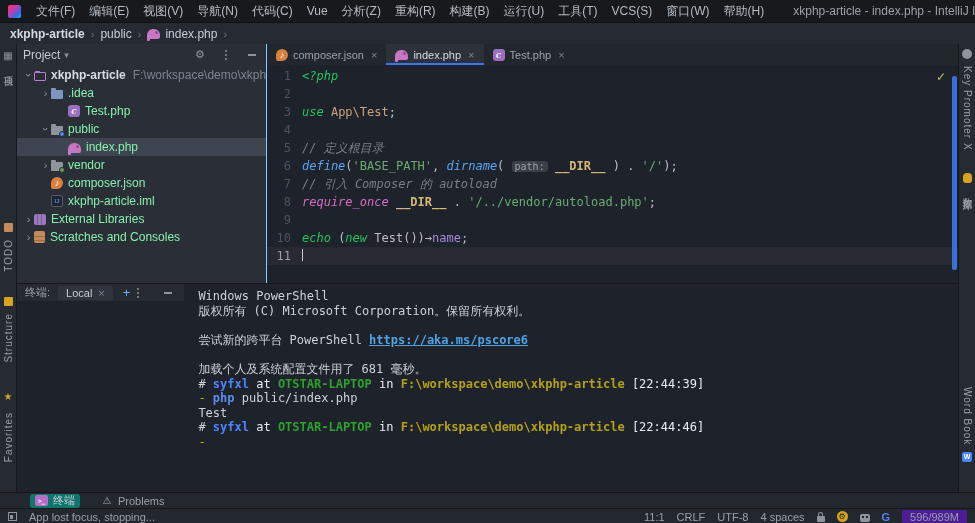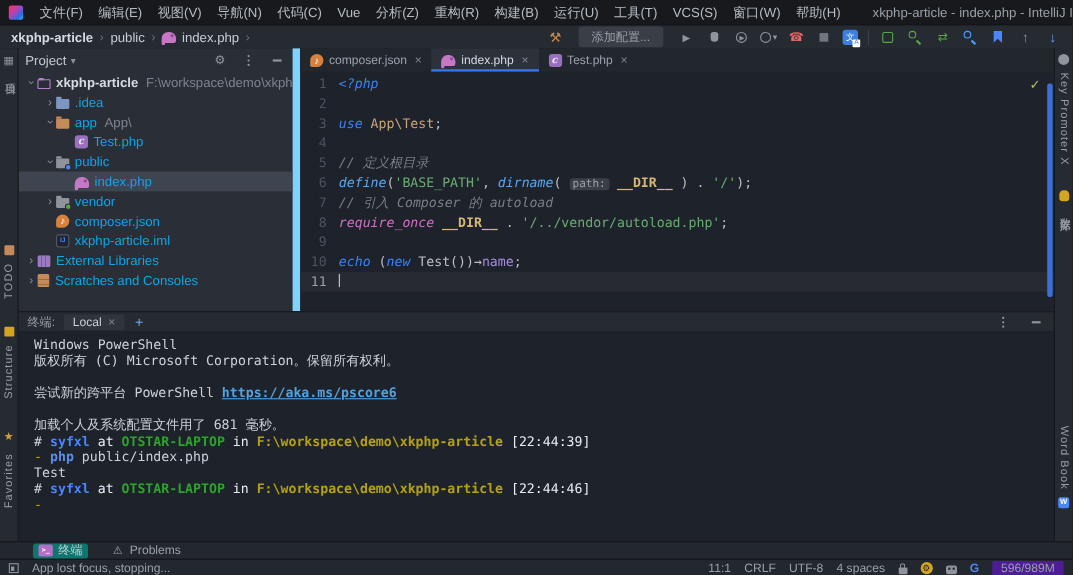--- a/index.html
+++ b/index.html
@@ -33,67 +33,67 @@
           align-items:center;flex:none;font-size:10px;color:#9aa0a8}
   .stripe-l{border-right:1px solid #15171b}
   .stripe-r{border-left:1px solid #15171b;width:16px}
   .vtext{writing-mode:vertical-rl;letter-spacing:1px;margin:4px 0}
   .vtext.flip{transform:rotate(180deg)}
   .stripe-group{display:flex;flex-direction:column;align-items:center;gap:3px}
   .center-col{flex:1;display:flex;flex-direction:column;min-width:0}
   .main{height:239px;display:flex;flex:none;min-width:0}
 
   
-  .project{width:249px;background:#2a2e36;border-right:7px solid #7dd3fc;flex:none;
+  .project{width:249px;background:#2a2e36;border-right:1px solid #7dd3fc;flex:none;
            display:flex;flex-direction:column;font-size:12px;overflow:hidden}
   .pheader{height:21px;display:flex;align-items:center;padding:0 6px;color:#c3c9d1;flex:none}
   .pheader .caret{color:#8b919a;font-size:9px;margin-left:4px}
   .pheader-icons{margin-left:auto;display:flex;align-items:center;gap:10px}
   .ptree{flex:1;overflow:hidden;padding-top:1px}
   .trow{height:18px;display:flex;align-items:center;white-space:nowrap;overflow:hidden}
   .trow.sel{background:#3e4450}
   .tw{width:11px;flex:none;text-align:center;color:#8b919a;font-size:11px}
   .tw.open::before{content:"\203A";display:inline-block;transform:rotate(90deg)}
   .tw.closed::before{content:"\203A";display:inline-block}
-  .tname{margin-left:5px;color:#0ea5e9}
+  .tname{margin-left:5px;color:#86efac}
   .tname.b{font-weight:bold;color:#d7dce3}
   .thint{margin-left:7px;color:#7e848d}
 
   
   .editor{flex:1;background:#1e222a;display:flex;flex-direction:column;position:relative;min-width:0}
   .tabbar{height:21px;background:#22262d;display:flex;flex:none;align-items:stretch}
   .tab{display:flex;align-items:center;gap:5px;padding:0 9px;font-size:11px;color:#9aa3ad}
   .tab.active{background:#2c313a;color:#d5dae2;box-shadow:inset 0 -2px 0 #3876f0}
   .tab .x{color:#7e848d;margin-left:2px;font-size:11px}
   .code{position:relative;font:italic 0/0 a;padding-top:2px;flex:1;
         font:12px/18px "DejaVu Sans Mono",monospace}
   .cl{display:flex;height:18px}
   .cl .ln{width:24px;text-align:right;padding-right:11px;color:#4d535d;flex:none;font-style:normal}
   .cl.cur{background:#272a31}
   .cl.cur .ln{color:#99a1ac}
   .ctext{white-space:pre}
-  .kw{color:#3b82f6;font-style:italic}
+  .kw{color:#22c55e;font-style:italic}
   .inc{color:#d26fc4;font-style:italic}
   .fn{color:#56a8f5;font-style:italic}
   .str{color:#6aab73}
   .cmt{color:#7a7e85;font-style:italic}
   .const{color:#d5b778;font-weight:bold}
   .prop{color:#a88bdd}
   .cls{color:#c8a47e}
   .pln{color:#bcbec4}
   .hintchip{background:#3b3f48;color:#9aa0a8;border-radius:3px;padding:0 3px;
             font-size:10px;font-style:normal}
   .caretbar{display:inline-block;width:1px;height:12px;background:#c8ccd4;vertical-align:-1px}
   .inspect-check{position:absolute;top:26px;right:12px;color:#b3bf6a;font-size:12px}
   .bluebar{position:absolute;top:32px;right:1px;width:5px;height:194px;
            background:#3a6fd8;border-radius:2px}
 
   
   .terminal{height:208px;background:#1e222a;border-top:1px solid #15171b;
-            display:flex;flex-direction:column;flex:none;min-width:0}
+            display:flex;flex-direction:row;flex:none;min-width:0}
   .theader{height:17px;background:#262a31;display:flex;align-items:center;
            font-size:11px;color:#9aa0a8;padding:0 8px;flex:none}
   .ttab{background:#2f343d;color:#c8cdd4;padding:1px 8px;margin-left:8px;border-radius:2px 2px 0 0;
         display:flex;align-items:center;gap:6px}
   .ttab .x{color:#7e848d}
   .tplus{color:#6fa8ff;margin-left:10px;font-size:13px;line-height:11px}
   .theader-icons{margin-left:auto;display:flex;align-items:center;gap:14px}
   .tbody{padding:5px 0 0 14px;font:12px/14.6px "DejaVu Sans Mono",monospace;color:#ccd2da;
          white-space:pre;overflow:hidden}
   .t-w{color:#ccd2da}
@@ -247,39 +247,20 @@
   <div class="toolbar">
     <div id="breadcrumbs" style="display:flex;align-items:center">
         <span class="crumb b">xkphp-article</span>
         <span class="crumb-sep">›</span>
         <span class="crumb">public</span>
         <span class="crumb-sep">›</span>
         <span class="ic ic-php" style="margin-right: 5px;"></span>
         <span class="crumb">index.php</span>
         <span class="crumb-sep">›</span>
       </div>
-    <div class="toolbar-right" id="toolbar-right">
-        <span class="icb ic-hammer"></span>
-        <span class="runchip">添加配置...</span>
-        <span class="icb ic-run"></span>
-        <span class="icb ic-debug"></span>
-        <span class="icb ic-coverage"></span>
-        <span class="icb ic-profiler"></span>
-        <span class="icb ic-phone"></span>
-        <span class="icb ic-stop"></span>
-        <span class="icb ic-translate"></span>
-        <span class="tsep"></span>
-        <span class="icb ic-greenwin"></span>
-        <span class="icb mag"></span>
-        <span class="icb ic-sync"></span>
-        <span class="icb mag blue"></span>
-        <span class="icb ic-bookmark"></span>
-        <span class="icb ic-up"></span>
-        <span class="icb ic-down"></span>
-      </div>
   </div>
 
   <div class="bodyrow">
 
     <div class="stripe stripe-l">
       <div class="stripe-group" style="margin-top:5px">
         <span class="ic icb ic-grid" style="width:12px;height:12px"></span>
         <span class="vtext">项目</span>
       </div>
       <div style="flex:1"></div>
@@ -316,26 +297,20 @@
               <div class="trow" style="padding-left: 6px;">
                 <span class="tw open"></span>
                 <span class="ic ic-folder fld-root"></span>
                 <span class="tname b">xkphp-article</span>
                 <span class="thint">F:\workspace\demo\xkphp-article</span>
               </div>
               <div class="trow" style="padding-left: 23px;">
                 <span class="tw closed"></span>
                 <span class="ic ic-folder fld-idea"></span>
                 <span class="tname">.idea</span>
-              </div>
-              <div class="trow" style="padding-left: 23px;">
-                <span class="tw open"></span>
-                <span class="ic ic-folder fld-app"></span>
-                <span class="tname">app</span>
-                <span class="thint">App\</span>
               </div>
               <div class="trow" style="padding-left: 40px;">
                 <span class="tw"></span>
                 <span class="ic ic-phpclass"></span>
                 <span class="tname">Test.php</span>
               </div>
               <div class="trow" style="padding-left: 23px;">
                 <span class="tw open"></span>
                 <span class="ic ic-folder fld-public"></span>
                 <span class="tname">public</span>

